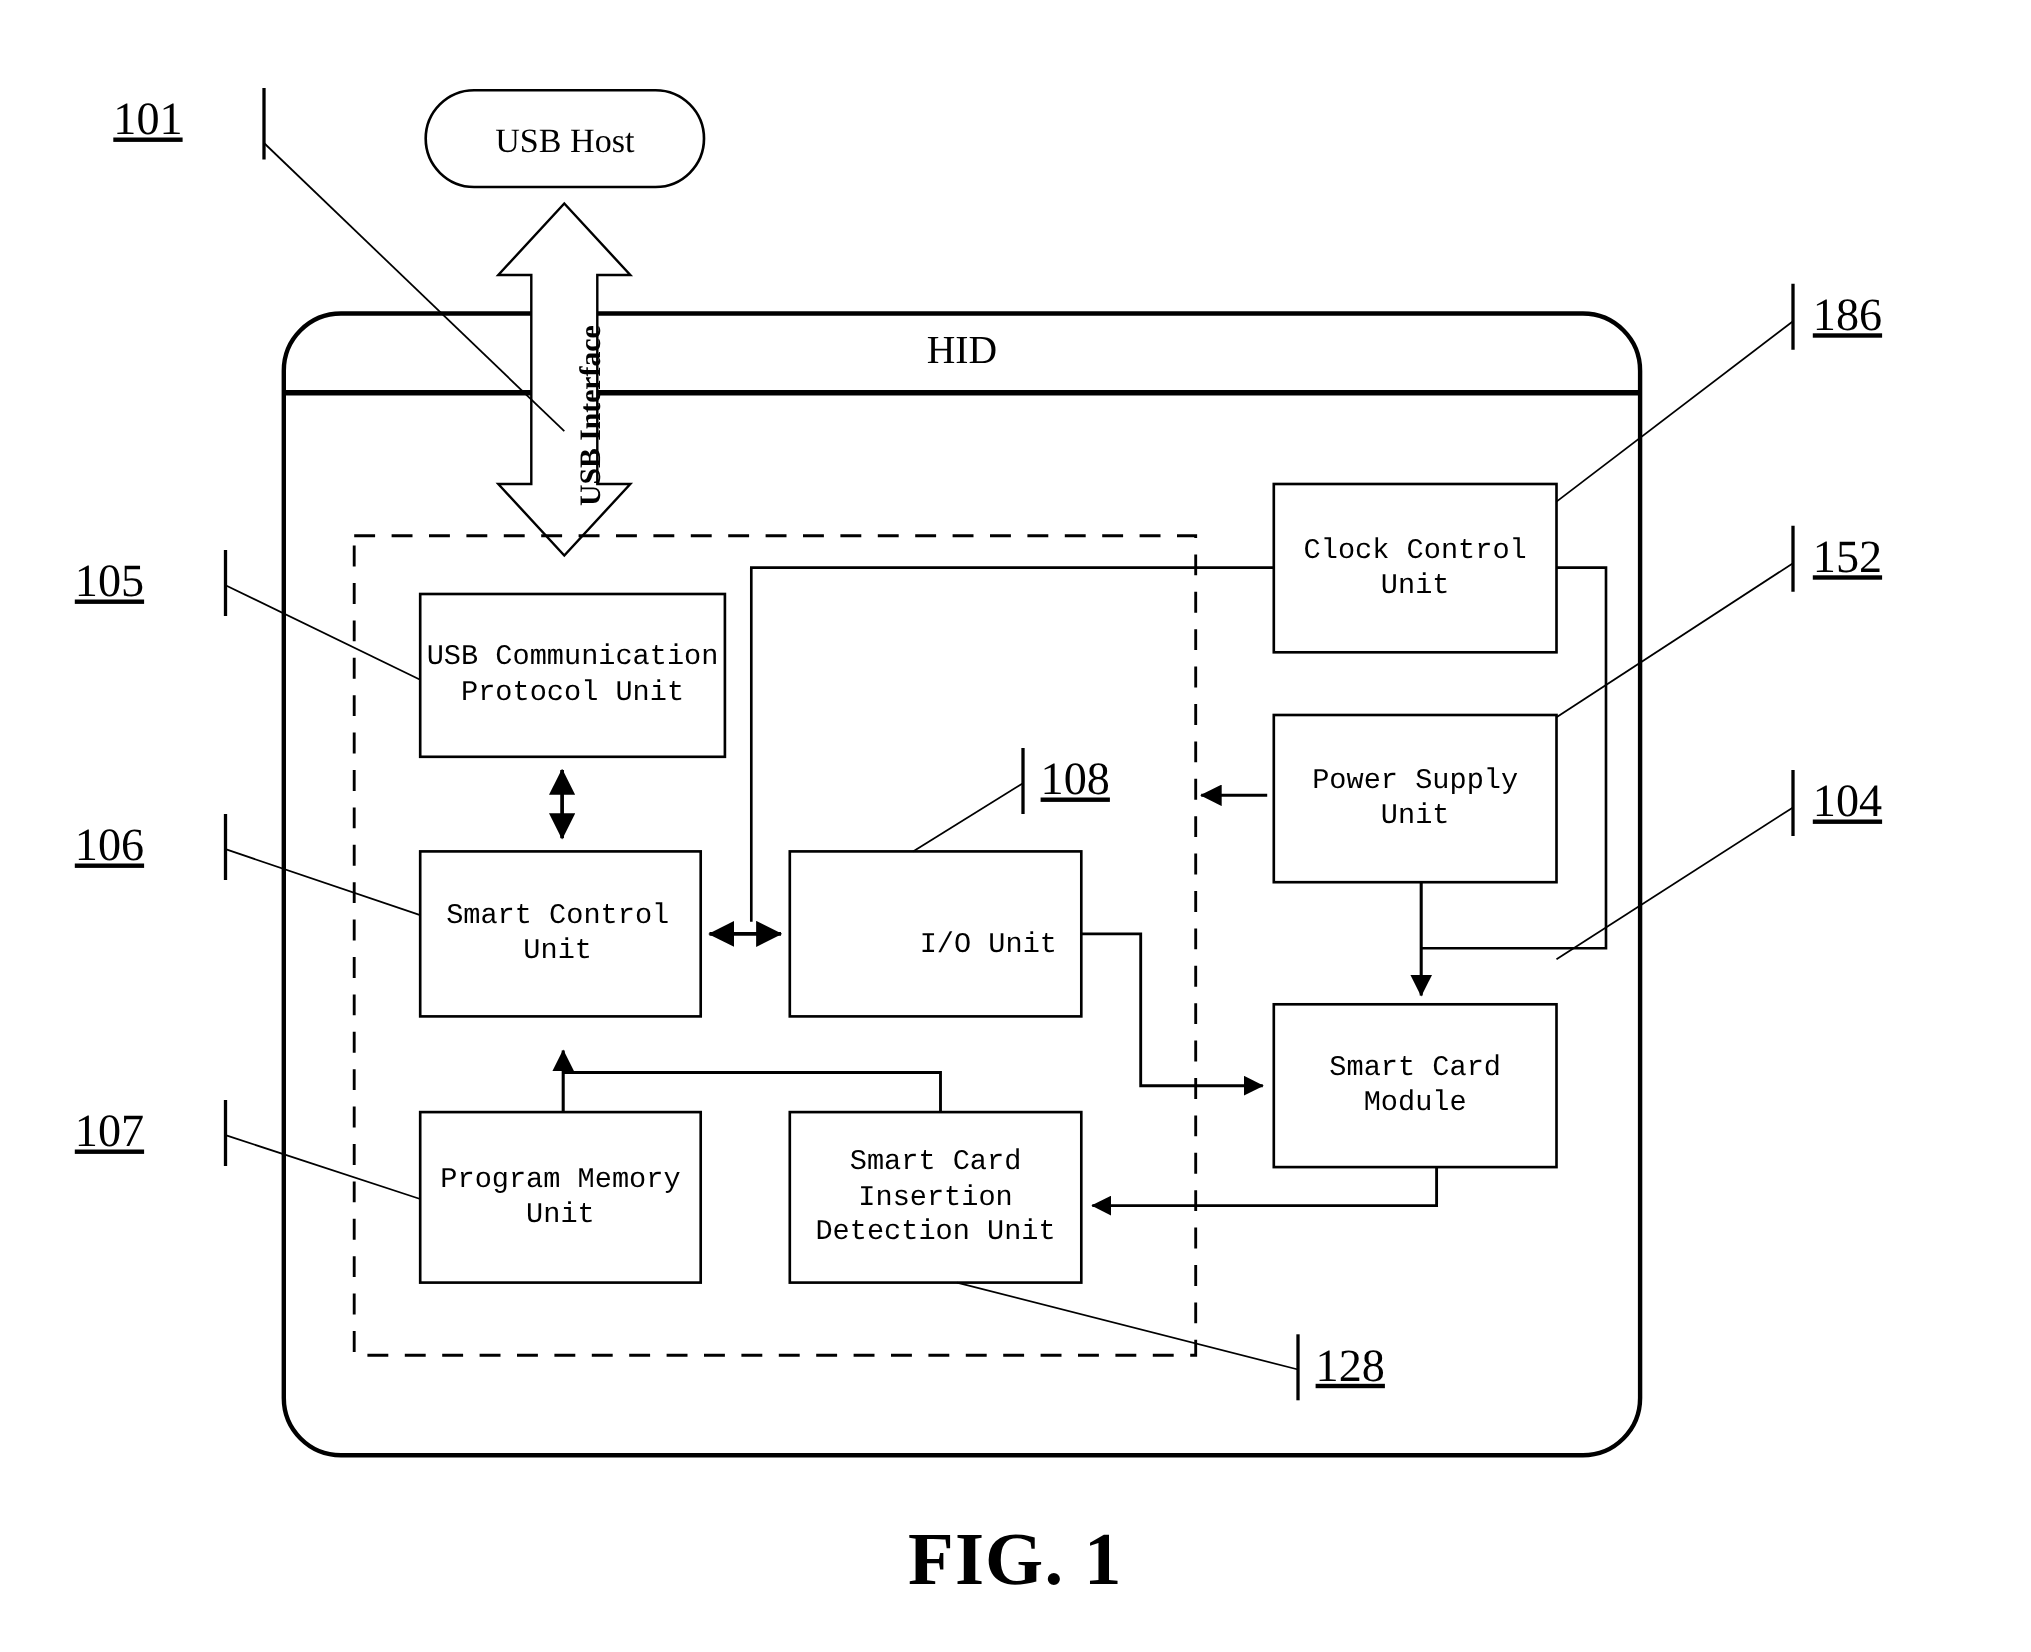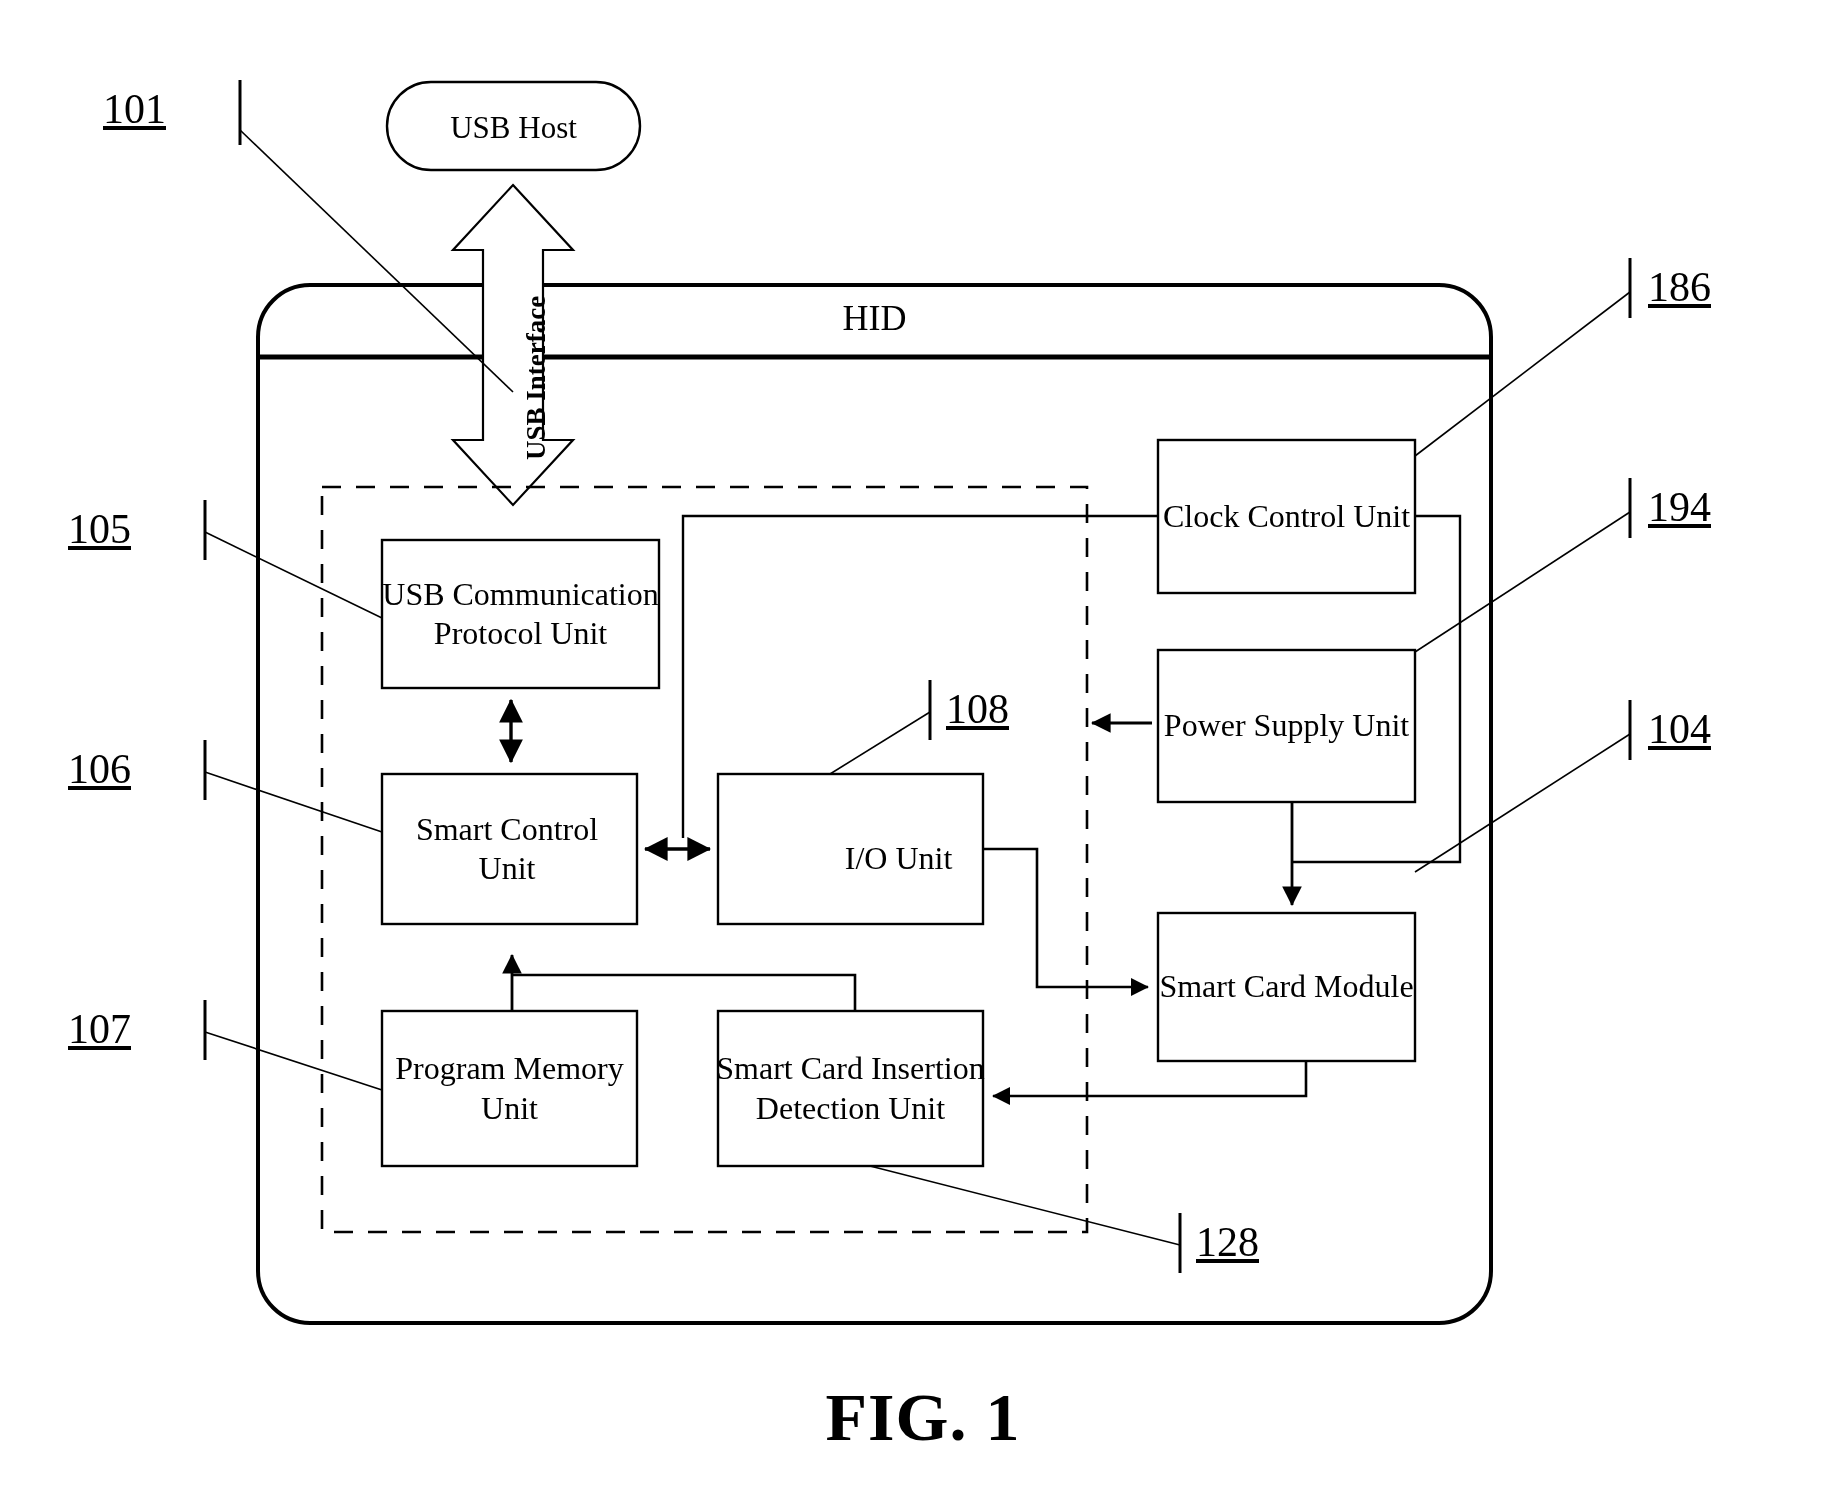--- a/index.html
+++ b/index.html
@@ -26,22 +26,22 @@
     width: 1846px;
     height: 1502px;
   }
   .box-label {
     position: absolute;
     display: flex;
     align-items: center;
     justify-content: center;
     text-align: center;
     line-height: 1.22;
-    font-size: 32px;
-    font-family: Liberation Serif, serif;
+    font-size: 26px;
+    font-family: Liberation Mono, monospace;
     color: #000;
     pointer-events: none;
     white-space: pre-line;
     border-radius: 25px;
   }
   .ref-num {
     position: absolute;
     font-size: 42px;
     font-family: "Liberation Serif", "DejaVu Serif", serif;
     color: #000;
@@ -232,21 +232,21 @@
   <div class="box-label" style="left:1158px; top:440px; width:257px; height:153px;">Clock Control Unit</div>
 
   <div class="box-label" style="left:1158px; top:650px; width:257px; height:152px;">Power Supply Unit</div>
 
   <div class="box-label" style="left:1155px; top:913px; width:263px; height:148px;">Smart Card Module</div>
 
   <div class="ref-num" style="left:172px; top:88px; transform:translateX(-100%); padding-right:6px;">101</div>
 
   <div class="ref-num" style="left:1648px; top:266px;">186</div>
 
-  <div class="ref-num" style="left:1648px; top:486px;">194</div>
+  <div class="ref-num" style="left:1648px; top:486px;">152</div>
 
   <div class="ref-num" style="left:1648px; top:708px;">104</div>
 
   <div class="ref-num" style="left:137px; top:508px; transform:translateX(-100%); padding-right:6px;">105</div>
 
   <div class="ref-num" style="left:137px; top:748px; transform:translateX(-100%); padding-right:6px;">106</div>
 
   <div class="ref-num" style="left:137px; top:1008px; transform:translateX(-100%); padding-right:6px;">107</div>
 
   <div class="ref-num" style="left:946px; top:688px;">108</div>

